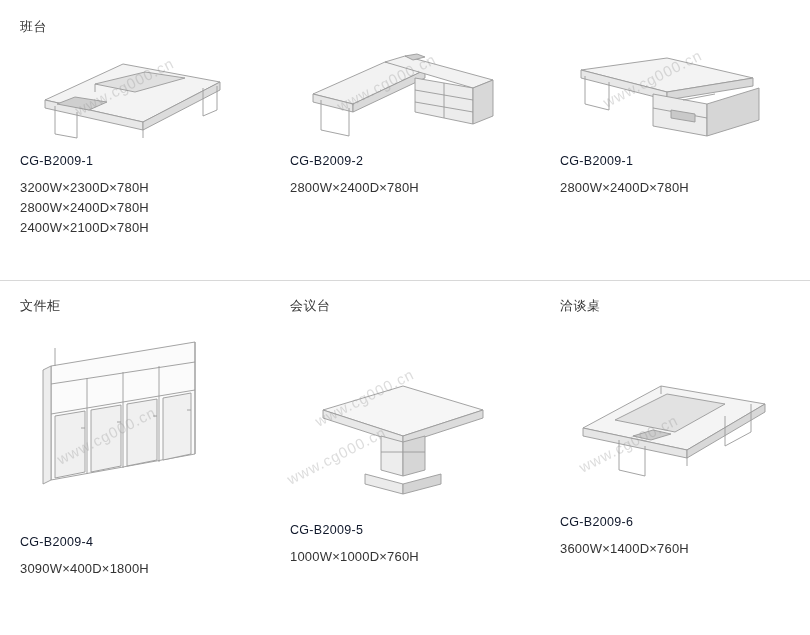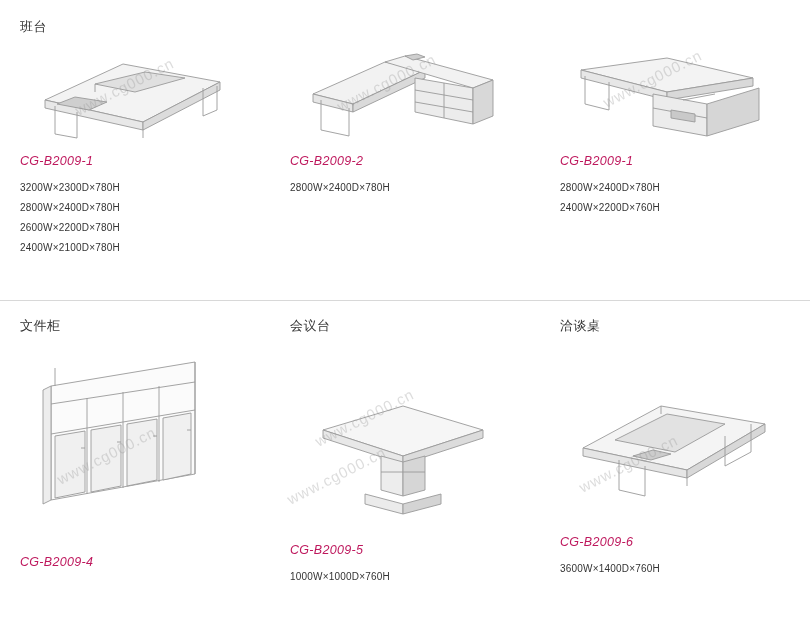--- a/index.html
+++ b/index.html
@@ -53,32 +53,31 @@
     position: relative;
     display: flex;
     align-items: center;
     justify-content: center;
   }
   .art svg {
     display: block;
   }
   .code {
     font-size: 12.5px;
-    color: #be185d;
+    color: #0f172a;
     padding-left: 20px;
     margin-top: 6px;
     letter-spacing: 0.3px;
-    font-style: italic;
   }
   .specs {
     padding-left: 20px;
     margin-top: 10px;
   }
   .spec-line {
-    font-size: 10px;
+    font-size: 13px;
     color: #333333;
     line-height: 20px;
     letter-spacing: 0.2px;
   }
   
   .wm {
     position: absolute;
     font-family: "Liberation Sans", sans-serif;
     font-size: 15px;
     color: rgba(150,150,150,0.32);
@@ -116,21 +115,20 @@
               <polyline points="108,88 108,96"></polyline>
               <polyline points="60,42 60,50"></polyline>
             </g>
           </svg>
           <div class="wm" style="left:70px; top:42px;">www.cg000.cn</div>
         </div>
         <div class="code">CG-B2009-1</div>
         <div class="specs">
           <div class="spec-line">3200W×2300D×780H</div>
           <div class="spec-line">2800W×2400D×780H</div>
-          <div class="spec-line">2600W×2200D×780H</div>
           <div class="spec-line">2400W×2100D×780H</div>
         </div>
       </div>
 
       <div class="cell">
         <div class="art">
           <svg width="200" height="100" viewBox="0 0 200 100">
             <g fill="none" stroke="#9a9a9a" stroke-width="0.9">
               <polygon points="8,52 80,20 120,28 48,62" fill="#f2f2f2"></polygon>
               <polygon points="8,52 48,62 48,70 8,60" fill="#e6e6e6"></polygon>
@@ -166,21 +164,20 @@
               <polyline points="78,66 132,76"></polyline>
               <polygon points="96,68 120,72 120,80 96,76" fill="#c9c9c9"></polygon>
               <polyline points="108,58 140,52"></polyline>
             </g>
           </svg>
           <div class="wm" style="left:58px; top:34px;">www.cg000.cn</div>
         </div>
         <div class="code">CG-B2009-1</div>
         <div class="specs">
           <div class="spec-line">2800W×2400D×780H</div>
-          <div class="spec-line">2400W×2200D×760H</div>
         </div>
       </div>
 
     </div>
   </div>
 
   <div class="divider" style="margin-top:42px;"></div>
 
   <div class="section">
 
@@ -217,20 +214,23 @@
               <polyline points="46,104 50,104"></polyline>
               <polyline points="82,98 86,98"></polyline>
               <polyline points="118,92 122,92"></polyline>
               <polyline points="152,86 156,86"></polyline>
               <polyline points="20,24 20,42"></polyline>
             </g>
           </svg>
           <div class="wm" style="left:52px; top:108px;">www.cg000.cn</div>
         </div>
         <div class="code" style="margin-top:26px;">CG-B2009-4</div>
+        <div class="specs">
+          <div class="spec-line">3090W×400D×1800H</div>
+        </div>
       </div>
 
       <div class="cell">
         <div class="art" style="height:190px;">
           <svg width="200" height="180" viewBox="0 0 200 180">
             <g fill="none" stroke="#9a9a9a" stroke-width="0.9">
               <polygon points="18,86 98,62 178,86 98,112" fill="#f6f6f6"></polygon>
               <polygon points="18,86 98,112 98,120 18,94" fill="#e8e8e8"></polygon>
               <polygon points="98,112 178,86 178,94 98,120" fill="#dcdcdc"></polygon>
               <polygon points="76,112 98,118 98,152 76,146" fill="#ededed"></polygon>

